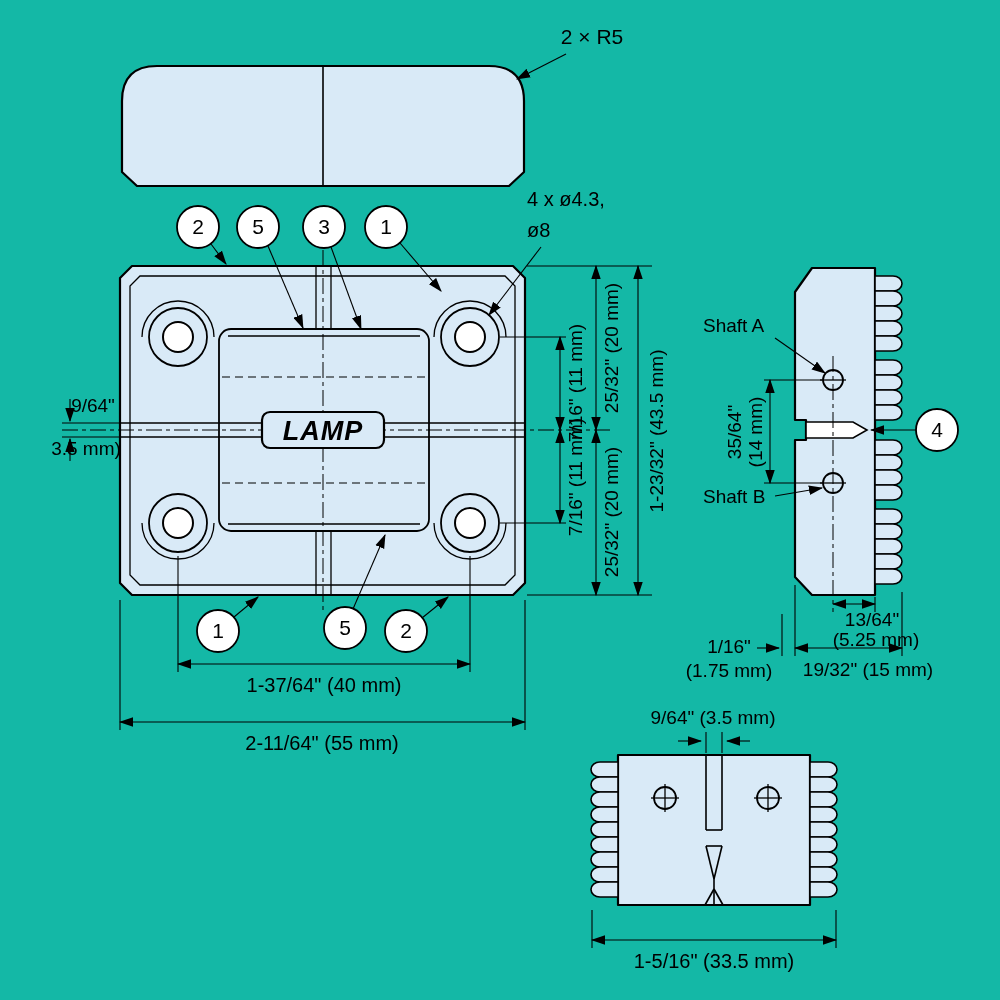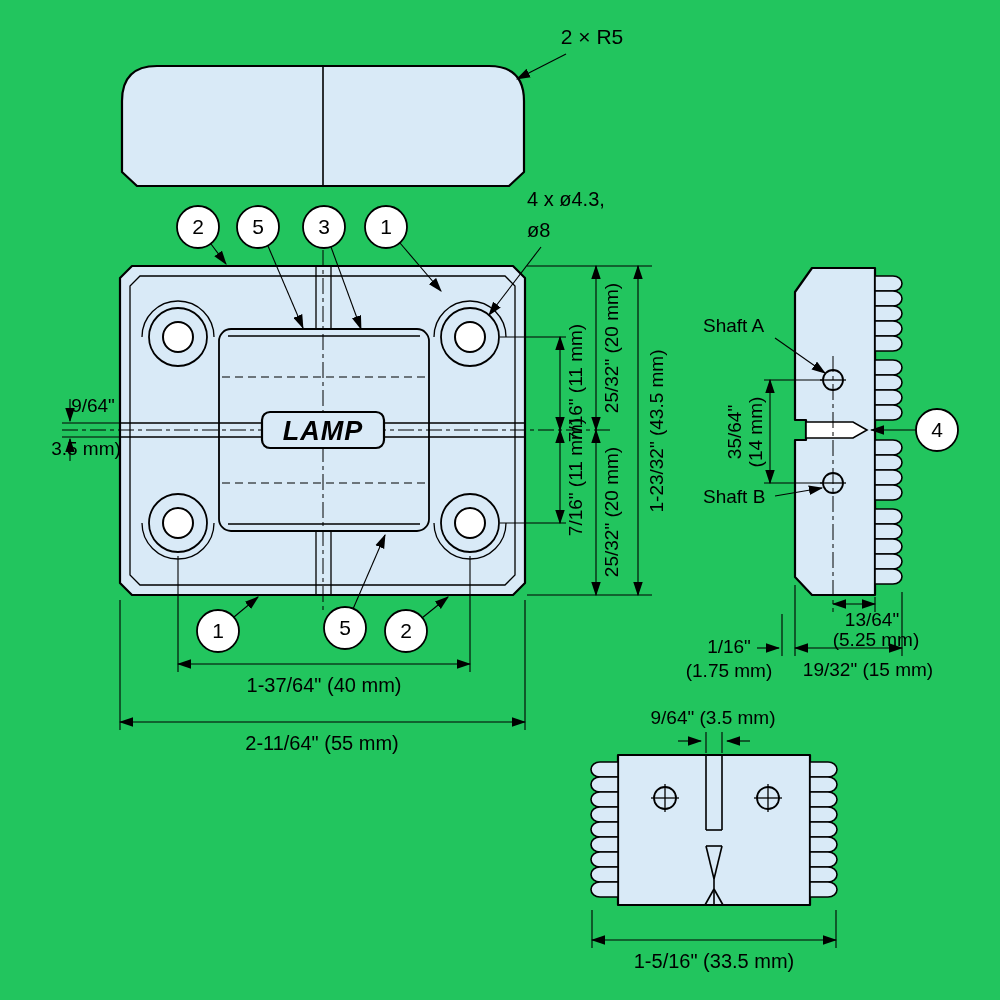--- a/index.html
+++ b/index.html
@@ -1,16 +1,16 @@
 <!DOCTYPE html>
 <html><head>
 <meta charset="utf-8">
 <style>
   html,body{margin:0;padding:0;background:#fff;}
-  #page{width:1000px;height:1000px;background:#22c55e;position:relative;}
+  #page{width:1000px;height:1000px;background:#14b8a6;position:relative;}
   svg{display:block;}
   text{font-family:"Liberation Sans","DejaVu Sans",sans-serif;fill:#000;}
   .outline{fill:#d9eaf7;stroke:#000;stroke-width:2.2;stroke-linejoin:round;}
   .tooth{fill:#d9eaf7;stroke:#000;stroke-width:1.6;}
   .mid{fill:none;stroke:#000;stroke-width:1.8;}
   .thin{fill:none;stroke:#000;stroke-width:1.3;}
   .w16{fill:none;stroke:#000;stroke-width:1.6;}
   .center{fill:none;stroke:#000;stroke-width:1;stroke-dasharray:16 4 4 4;}
   .hid{fill:none;stroke:#000;stroke-width:1.2;stroke-dasharray:8 5;}
   .dim{fill:none;stroke:#000;stroke-width:1.1;}

